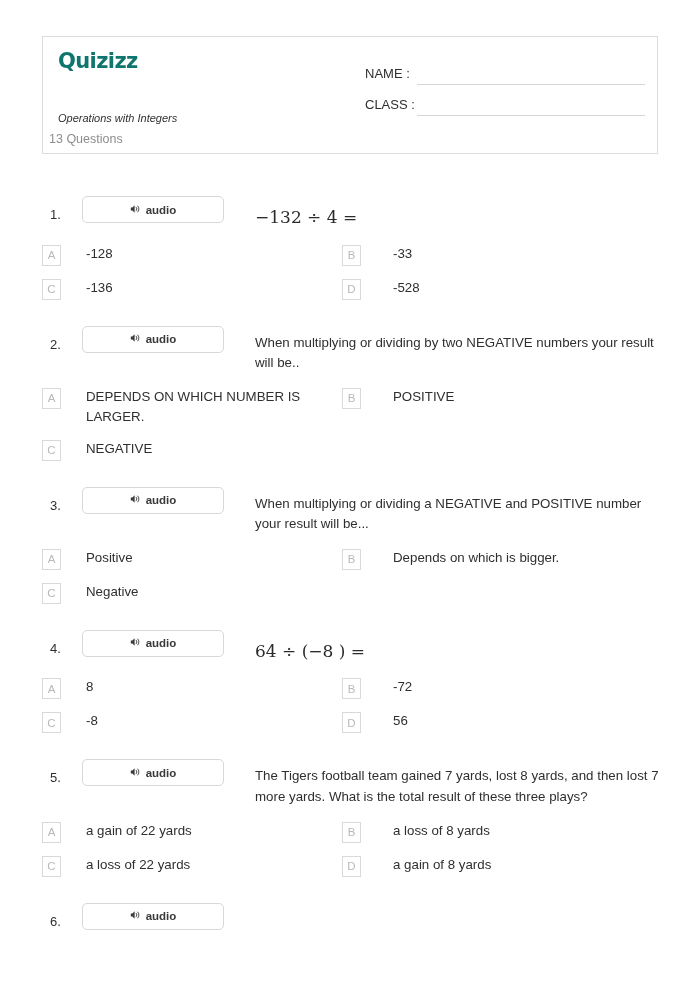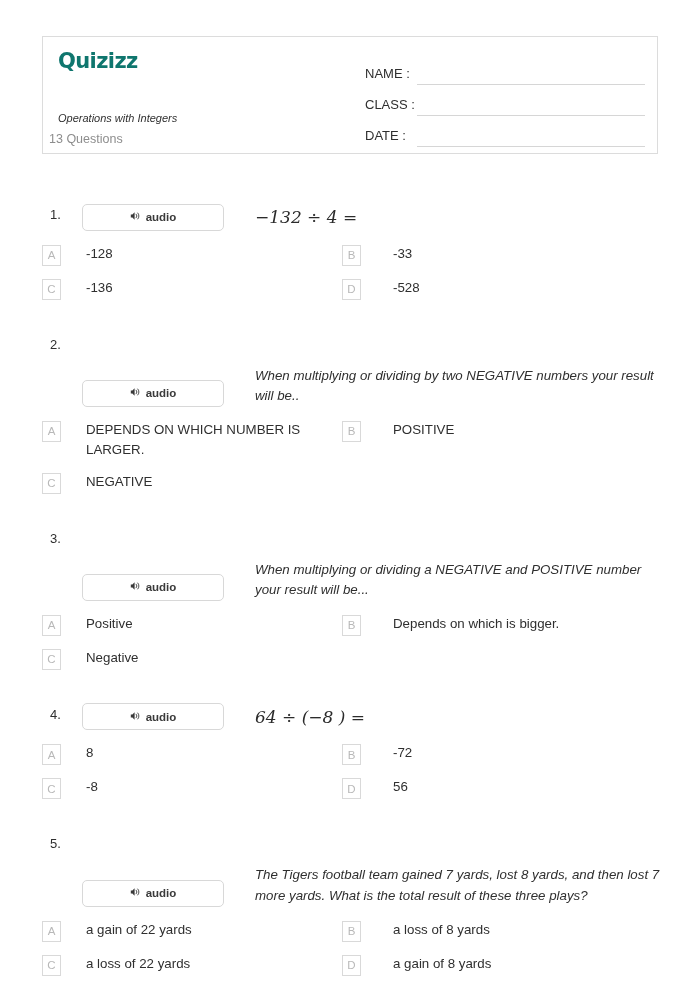--- a/index.html
+++ b/index.html
@@ -107,21 +107,21 @@
     flex: 0 0 32px;
     font-size: 13px;
     color: #2f2f2f;
     padding-top: 11px;
     text-align: left;
   }
   .q-audio-col {
     flex: 0 0 150px;
     width: 150px;
     display: flex;
-    align-items: flex-end;
+    align-items: flex-start;
     align-self: stretch;
   }
   .audio-btn {
     width: 142px;
     height: 27px;
     border: 1px solid #d8d8d8;
     border-radius: 5px;
     background: #ffffff;
     display: flex;
     align-items: center;
@@ -134,27 +134,25 @@
   .audio-btn .spk {
     font-size: 11px;
     margin-right: 4px;
     color: #3a3a3a;
   }
   .q-body {
     flex: 1 1 auto;
     padding-left: 23px;
     padding-top: 7px;
     padding-right: 30px;
-    font-style: italic;
   }
   .q-text {
     font-size: 13.3px;
     line-height: 1.55;
     color: #2f2f2f;
-    margin-top: 33px;
   }
   .q-math {
     font-family: "DejaVu Serif", "Liberation Serif", serif;
     font-size: 17px;
     color: #2b2b2b;
     line-height: 1.5;
     padding-top: 2px;
     white-space: nowrap;
   }
 
@@ -213,24 +211,20 @@
 
   <div class="header-fields">
     <div class="field-row">
       <div class="field-label">NAME :</div>
       <div class="field-line"></div>
     </div>
     <div class="field-row">
       <div class="field-label">CLASS :</div>
       <div class="field-line"></div>
     </div>
-    <div class="field-row">
-      <div class="field-label">DATE  :</div>
-      <div class="field-line"></div>
-    </div>
   </div>
 </div>
 
 <div class="questions" id="questions-root">
     <div class="question" style="margin-bottom: 14px;">
       <div class="q-head">
         <div class="q-num">1.</div>
         <div class="q-audio-col">
           <div class="audio-btn">
             <span class="spk"><svg width="12" height="10" viewBox="0 0 12 10" aria-hidden="true">

